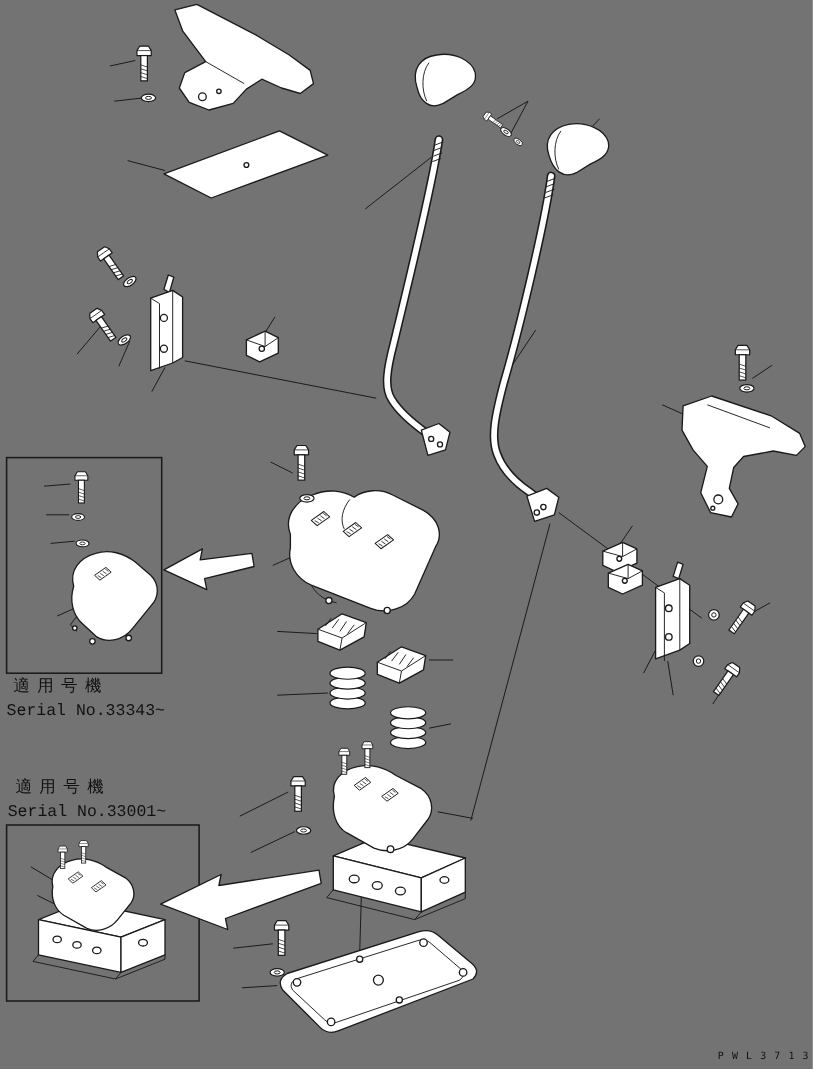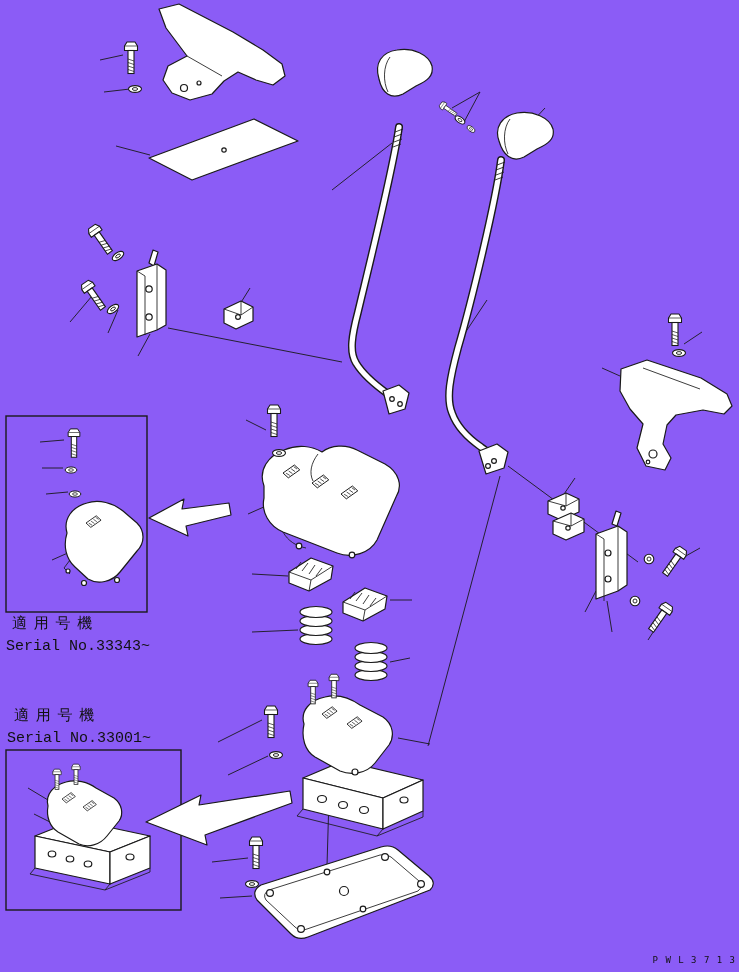--- a/index.html
+++ b/index.html
@@ -1,16 +1,16 @@
 <!DOCTYPE html>
 <html><head>
 <meta charset="utf-8">
 <style>
   html,body{margin:0;padding:0;background:#ffffff;}
-  #stage{position:relative;width:739px;height:972px;background:#8b5cf6;overflow:hidden;}
+  #stage{position:relative;width:739px;height:972px;background:#737373;overflow:hidden;}
   svg{display:block;}
   .part{fill:#ffffff;stroke:#1a1a1a;stroke-width:1.2;stroke-linejoin:round;}
   .detail{fill:none;stroke:#1a1a1a;stroke-width:0.85;stroke-linejoin:round;}
   .leader{fill:none;stroke:#1a1a1a;stroke-width:0.9;}
   .box{fill:none;stroke:#1a1a1a;stroke-width:1.4;}
   .rod-outer{fill:none;stroke:#1a1a1a;stroke-width:8;stroke-linecap:round;}
   .rod-inner{fill:none;stroke:#ffffff;stroke-width:5.2;stroke-linecap:round;}
   text{fill:#111111;}
   .jp{font:15px "DejaVu Sans",sans-serif;letter-spacing:1px;}
   .serial{font:15px "Liberation Mono","DejaVu Sans Mono",monospace;}

